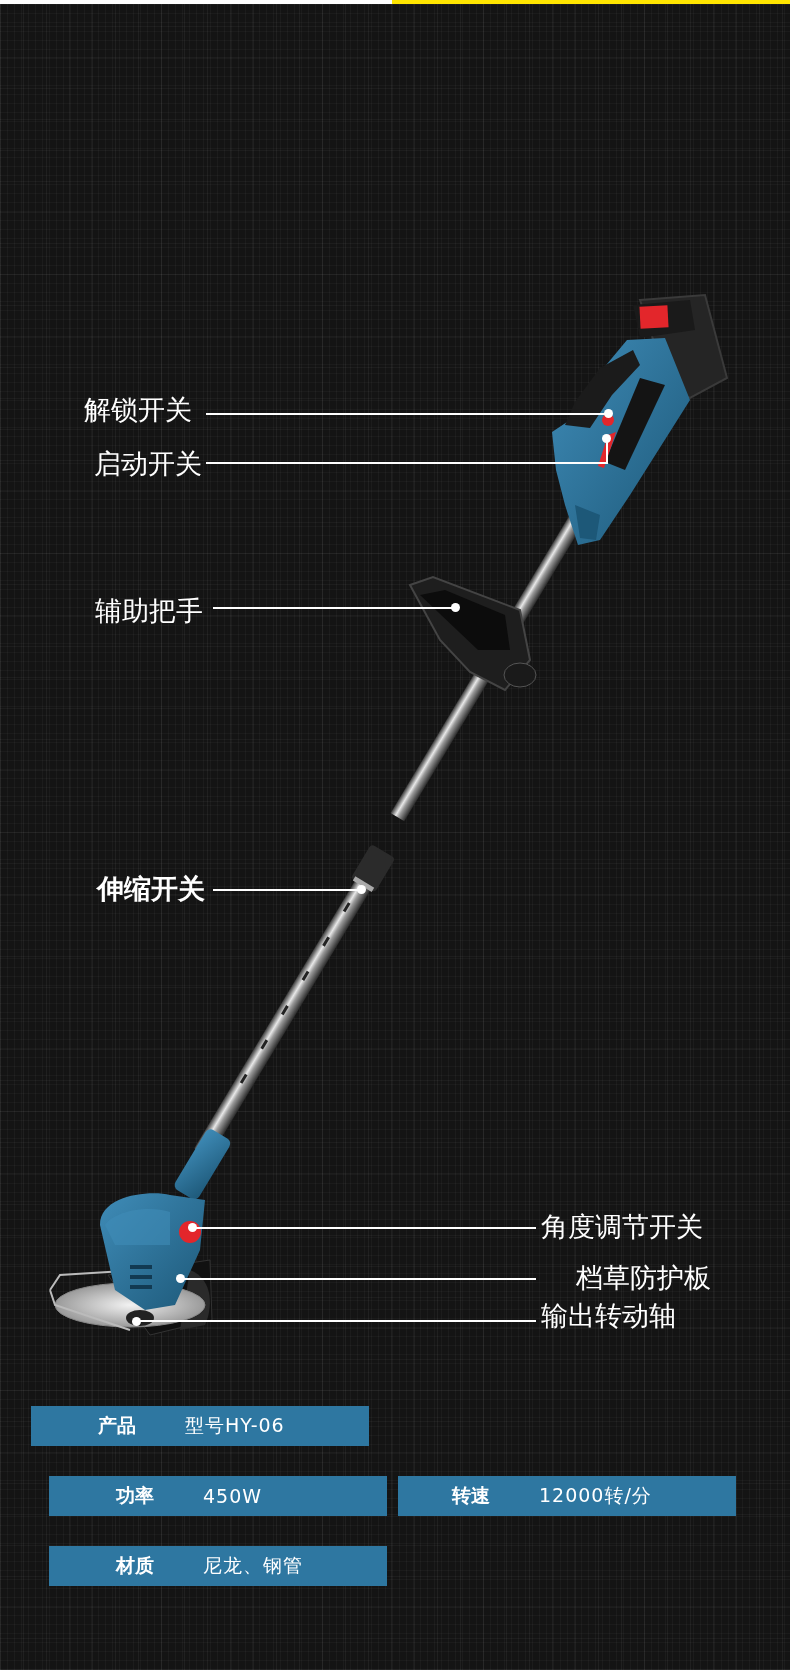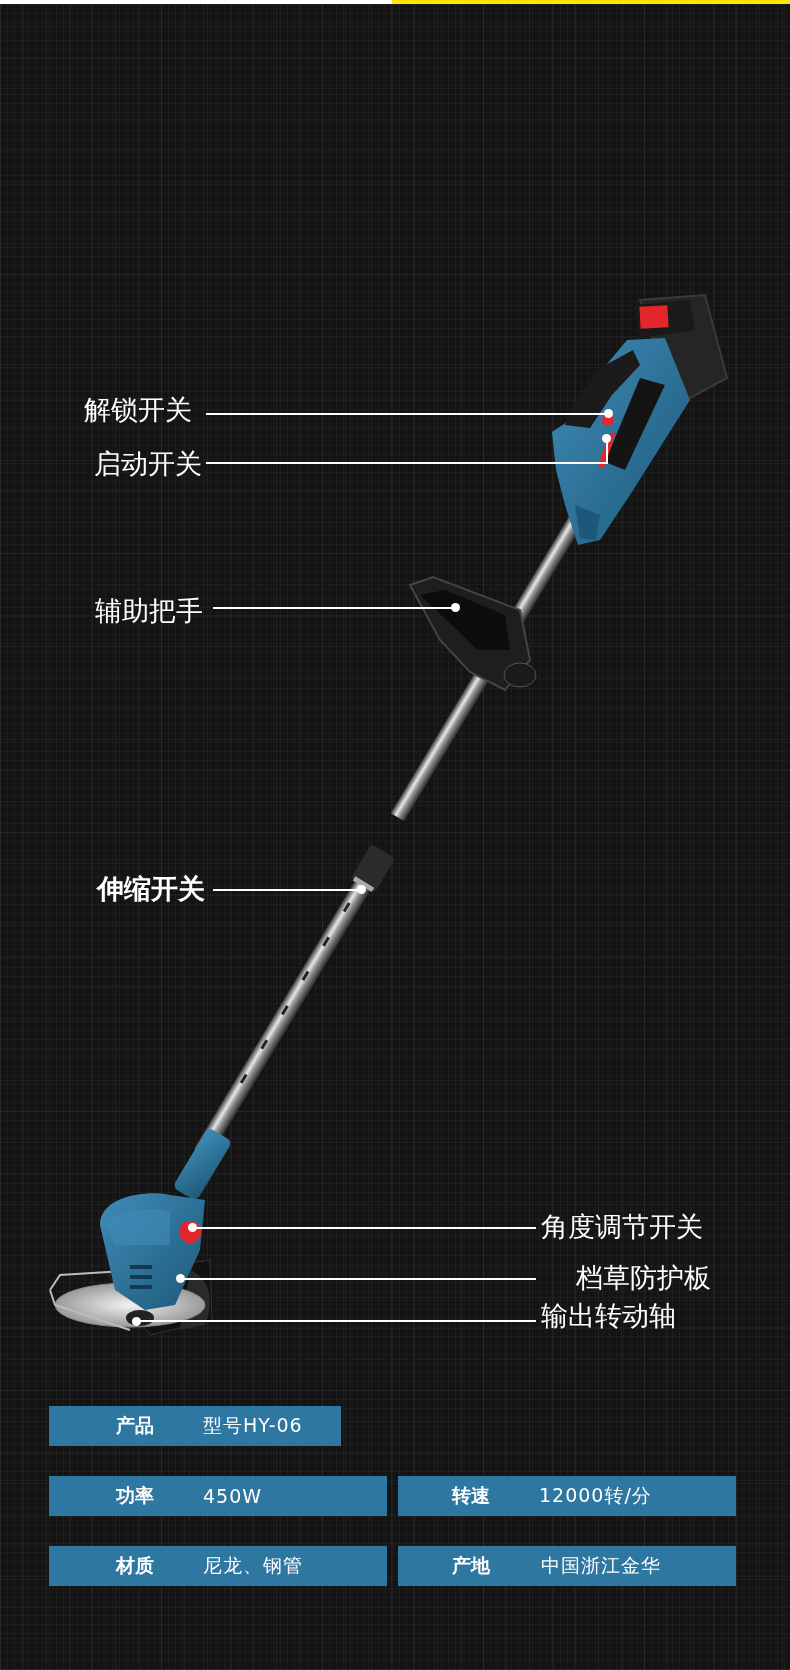--- a/index.html
+++ b/index.html
@@ -154,36 +154,32 @@
   <span class="callout-label" style="left:541px; top:1213px;">角度调节开关</span>
 
   <div class="callout-dot" style="left:176px; top:1274px;"></div>
   <div class="callout-line" style="left:180px; top:1278px; width:356px;"></div>
   <span class="callout-label" style="left:562px; top:1264px;margin-left:14px;">档草防护板</span>
 
   <div class="callout-dot" style="left:132px; top:1317px;"></div>
   <div class="callout-line" style="left:136px; top:1320px; width:400px;"></div>
   <span class="callout-label" style="left:541px; top:1264px;margin-top:38px;">输出转动轴</span>
 
-  <div class="spec-cell" style="left:49px; top:1406px; width:292px; background:#2e77a1;">
+  <div class="spec-cell" style="left:31px; top:1406px; width:338px; background:#2e77a1;">
     <span class="spec-key" style="left:67px;">产品</span>
     <span class="spec-val" style="left:154px;">型号HY-06</span>
   </div>
 
   <div class="spec-cell" style="left:49px; top:1476px; width:338px; background:#2e77a1;">
     <span class="spec-key" style="left:67px;">功率</span>
     <span class="spec-val" style="left:154px;">450W</span>
   </div>
   <div class="spec-cell" style="left:398px; top:1476px; width:338px; background:#2e77a1;">
     <span class="spec-key" style="left:54px;">转速</span>
     <span class="spec-val" style="left:141px;">12000转/分</span>
   </div>
 
   <div class="spec-cell" style="left:49px; top:1546px; width:338px; background:#2e77a1;">
     <span class="spec-key" style="left:67px;">材质</span>
     <span class="spec-val" style="left:154px;">尼龙、钢管</span>
   </div>
-  <div class="spec-cell" style="left:398px; top:1546px; width:338px; background:#2e77a1;">
-    <span class="spec-key" style="left:54px;">产地</span>
-    <span class="spec-val" style="left:143px;">中国浙江金华</span>
-  </div>
 
 </div>
 
 </body></html>

